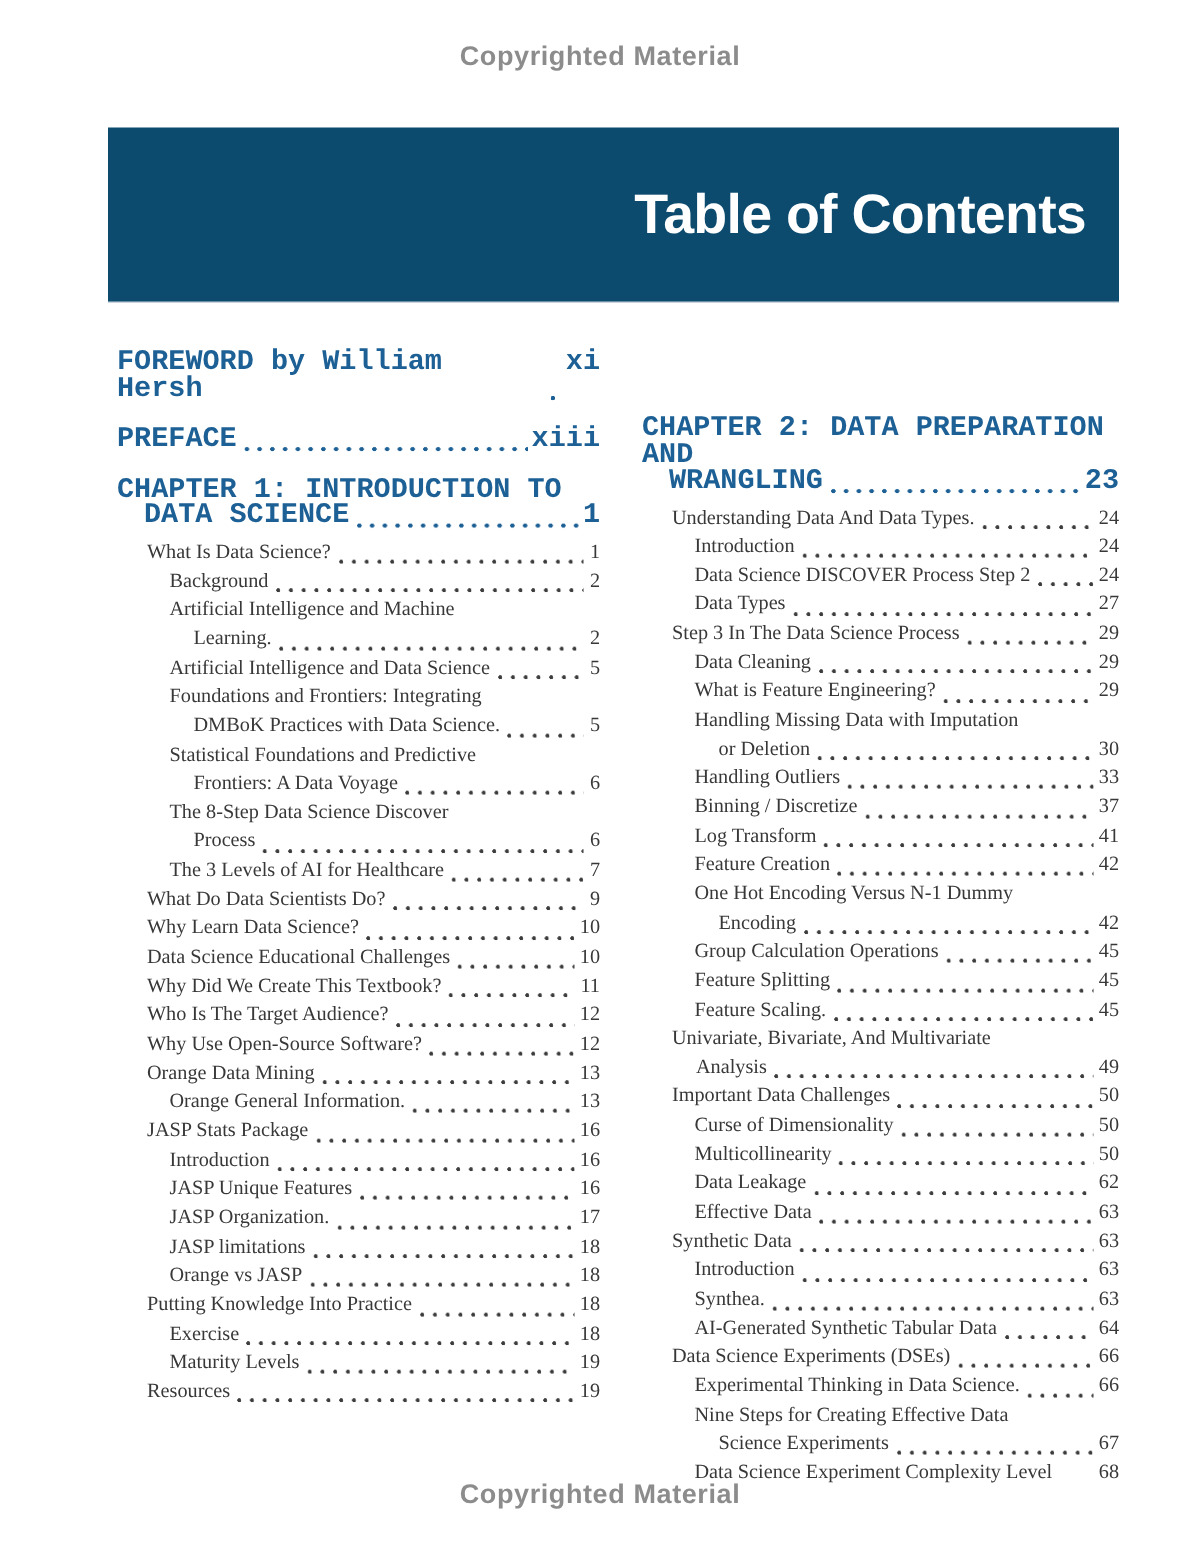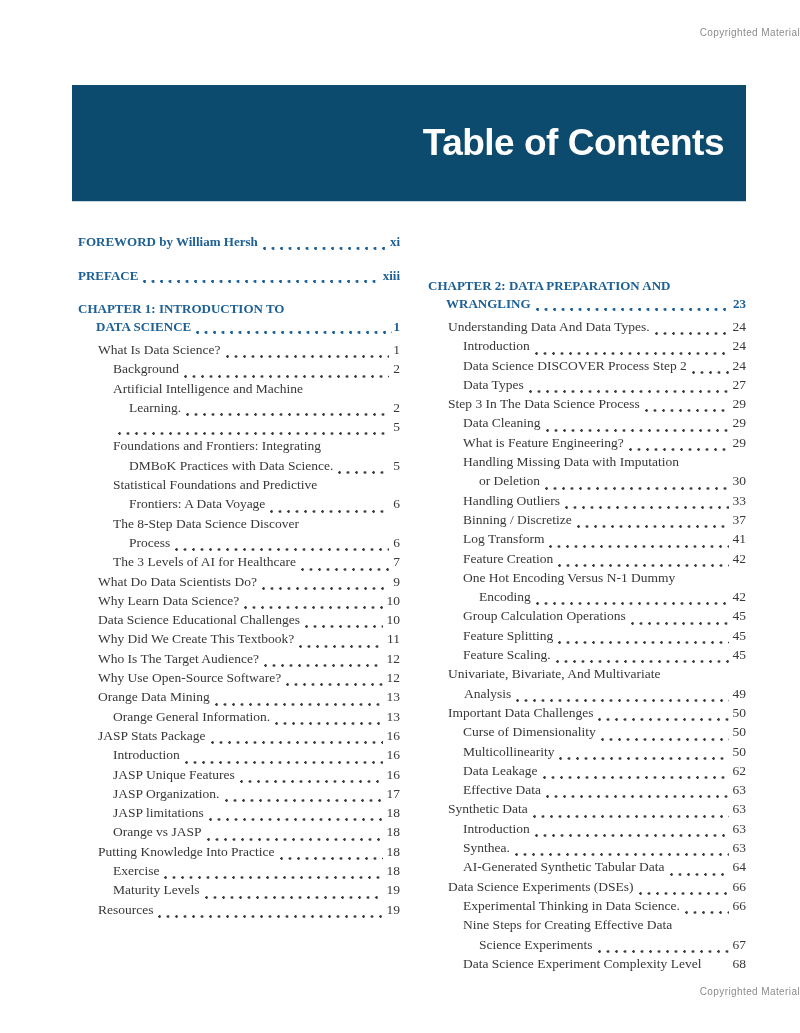--- a/index.html
+++ b/index.html
@@ -5,24 +5,24 @@
   html, body { margin: 0; padding: 0; background: #ffffff; }
   .page {
     position: relative;
     width: 800px;
     height: 1033px;
     background: #ffffff;
     overflow: hidden;
     font-family: "Liberation Serif", serif;
   }
   .copyright {
-    text-align: right;
+    text-align: center;
     font-family: "Liberation Sans", sans-serif;
-    font-weight: normal;
-    font-size: 10px;
+    font-weight: bold;
+    font-size: 18px;
     color: #8c8c8c;
     letter-spacing: 0.4px;
   }
   .copyright.top { position: absolute; top: 27px; left: 0; right: 0; }
   .copyright.bottom { position: absolute; top: 986px; left: 0; right: 0; }
 
   .banner {
     position: absolute;
     left: 72px;
     top: 85px;
@@ -77,23 +77,23 @@
   
   .l1 .entry-line { padding-left: 20px; }
   .l2 .entry-line { padding-left: 35px; }
   .l1 .wrap-line  { padding-left: 20px; }
   .l2 .wrap-line  { padding-left: 35px; }
   .l1.wrapped .entry-line { padding-left: 36px; }
   .l2.wrapped .entry-line { padding-left: 51px; }
 
   
   .entry.h1 {
-    font-family: Liberation Serif, serif;
+    font-family: Liberation Mono, monospace;
     font-weight: bold;
-    font-size: 13px;
+    font-size: 19px;
     line-height: 17.5px;
     color: #1d6095;
     margin: 16px 0 5px 0;
   }
   .entry.h1:first-child { margin-top: 0; }
   .h1 .wrap-line { padding-left: 0; }
   .h1.wrapped .entry-line { padding-left: 18px; align-items: center; }
   .h1 .dots {
     height: 13px;
     margin: 0 2px 0 5px;
@@ -158,20 +158,21 @@
     <div class="wrap-line">Artificial Intelligence and Machine</div>
     <div class="entry-line">
       <span class="label">Learning.</span>
       <span class="dots"></span>
       <span class="pagenum">2</span>
     </div>
   </div>
         <div class="entry l2">
 
     <div class="entry-line">
+      <span class="label">Artificial Intelligence and Data Science</span>
       <span class="dots"></span>
       <span class="pagenum">5</span>
     </div>
   </div>
         <div class="entry l2 wrapped">
     <div class="wrap-line">Foundations and Frontiers: Integrating</div>
     <div class="entry-line">
       <span class="label">DMBoK Practices with Data Science.</span>
       <span class="dots"></span>
       <span class="pagenum">5</span>

